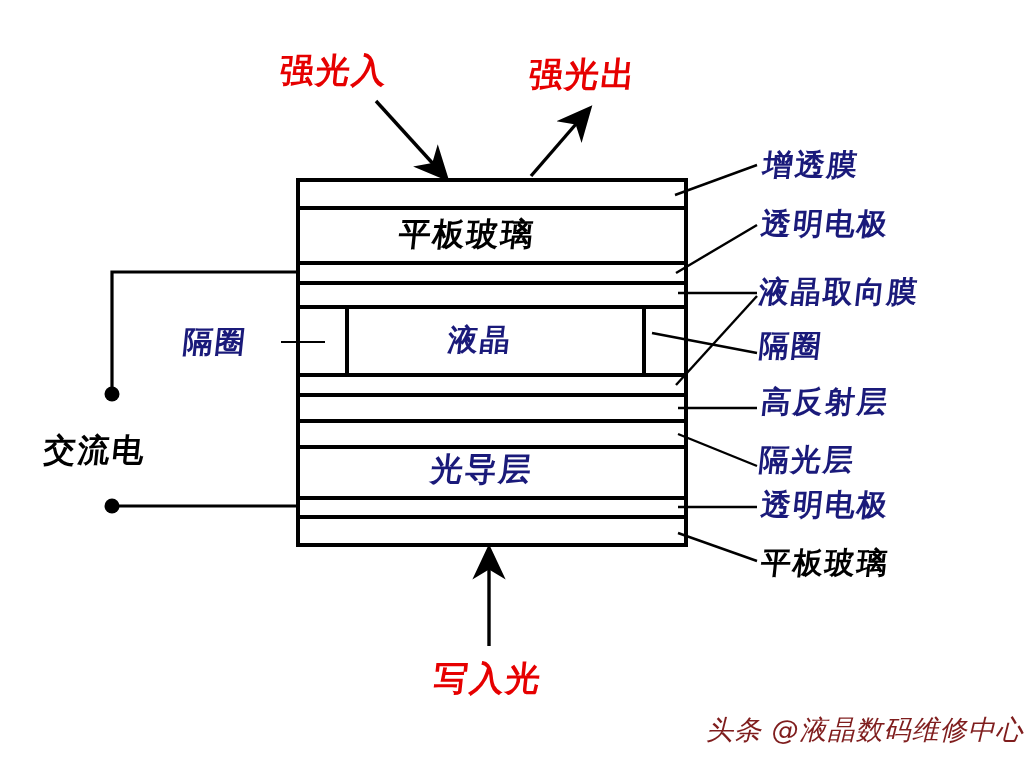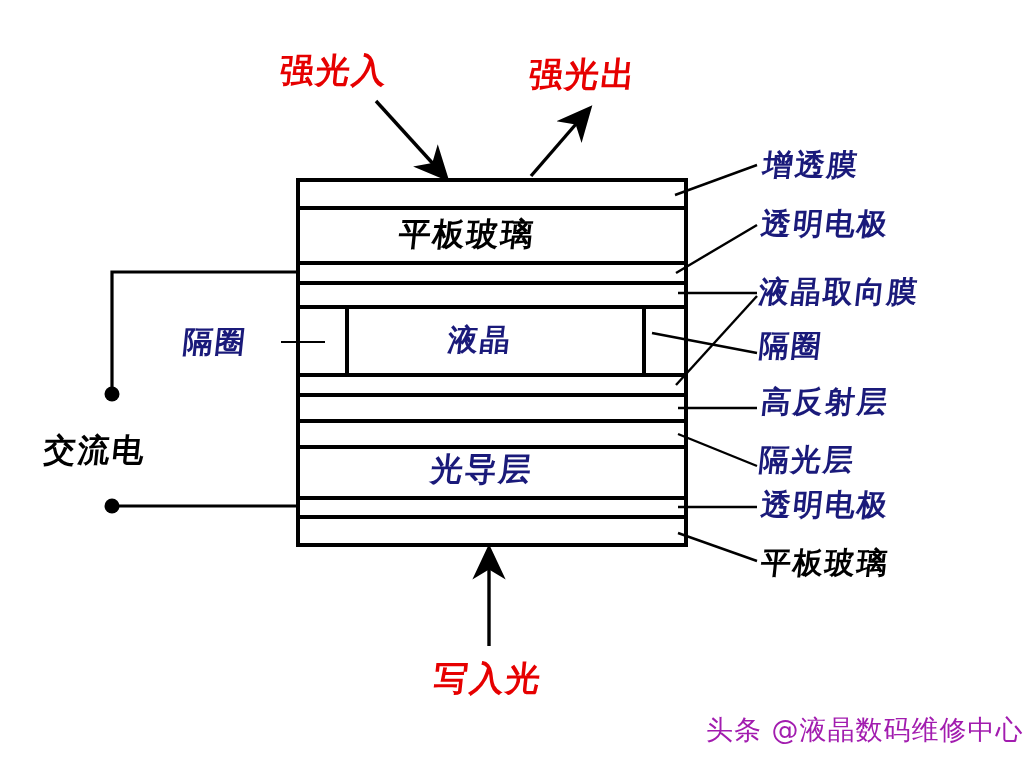--- a/index.html
+++ b/index.html
@@ -22,27 +22,28 @@
     transform:skewX(-6deg);
   }
   .lbl-blue{color:#1a1a7a;}
   .lbl-black{color:#000000;}
   .lbl-red{color:#e60000;}
   .sz-30{font-size:30px;}
   .sz-32{font-size:32px;}
   .sz-34{font-size:34px;}
   .watermark{
     position:absolute;
-    color:#a21caf;
+    color:#7f1d1d;
     font-size:27px;
     font-weight:500;
     letter-spacing:1px;
     font-family:"DejaVu Sans","Liberation Sans",sans-serif;
     transform:none;
     white-space:nowrap;
+    font-style:italic;
   }
 </style>
 </head>
 <body>
 
 <div id="stage">
 
   <svg id="diagram" viewBox="0 0 1024 768">
     <defs>
       <marker id="arrowhead" markerWidth="11" markerHeight="11" refX="9" refY="5.5" orient="auto" markerUnits="strokeWidth">

